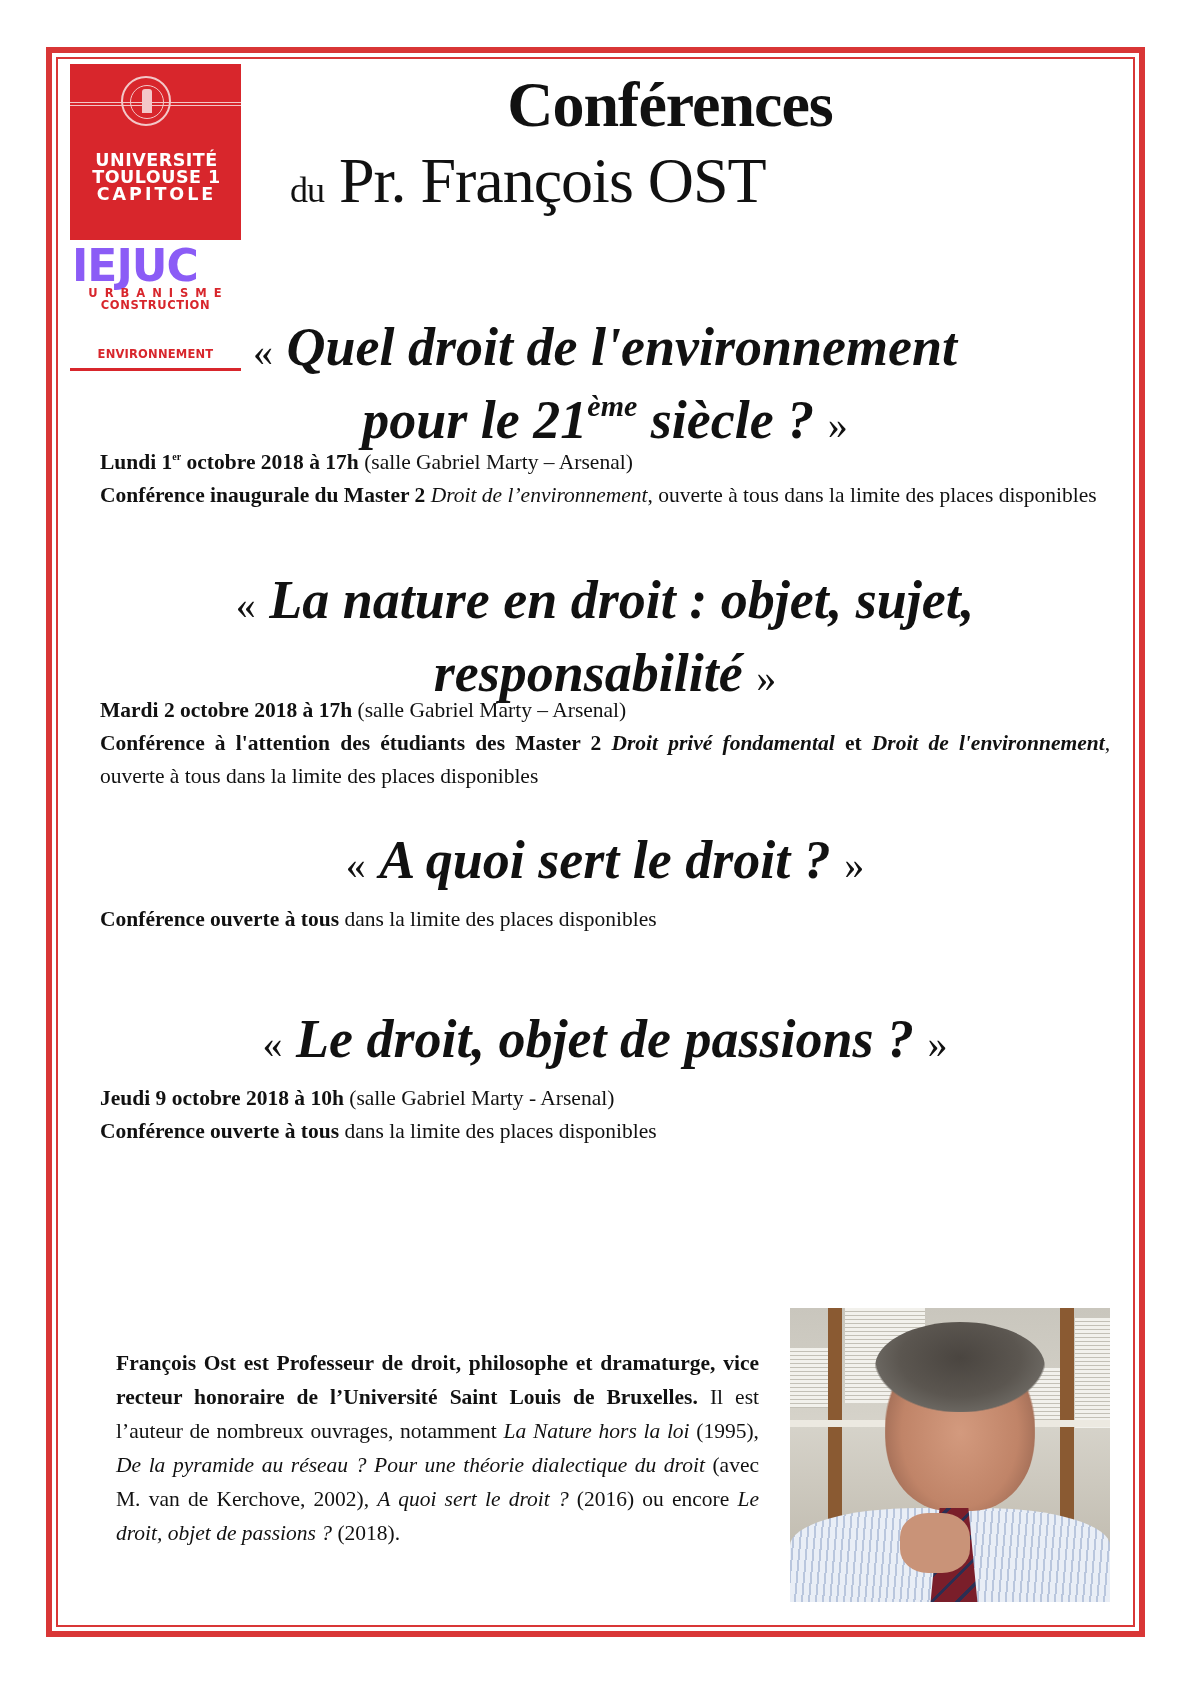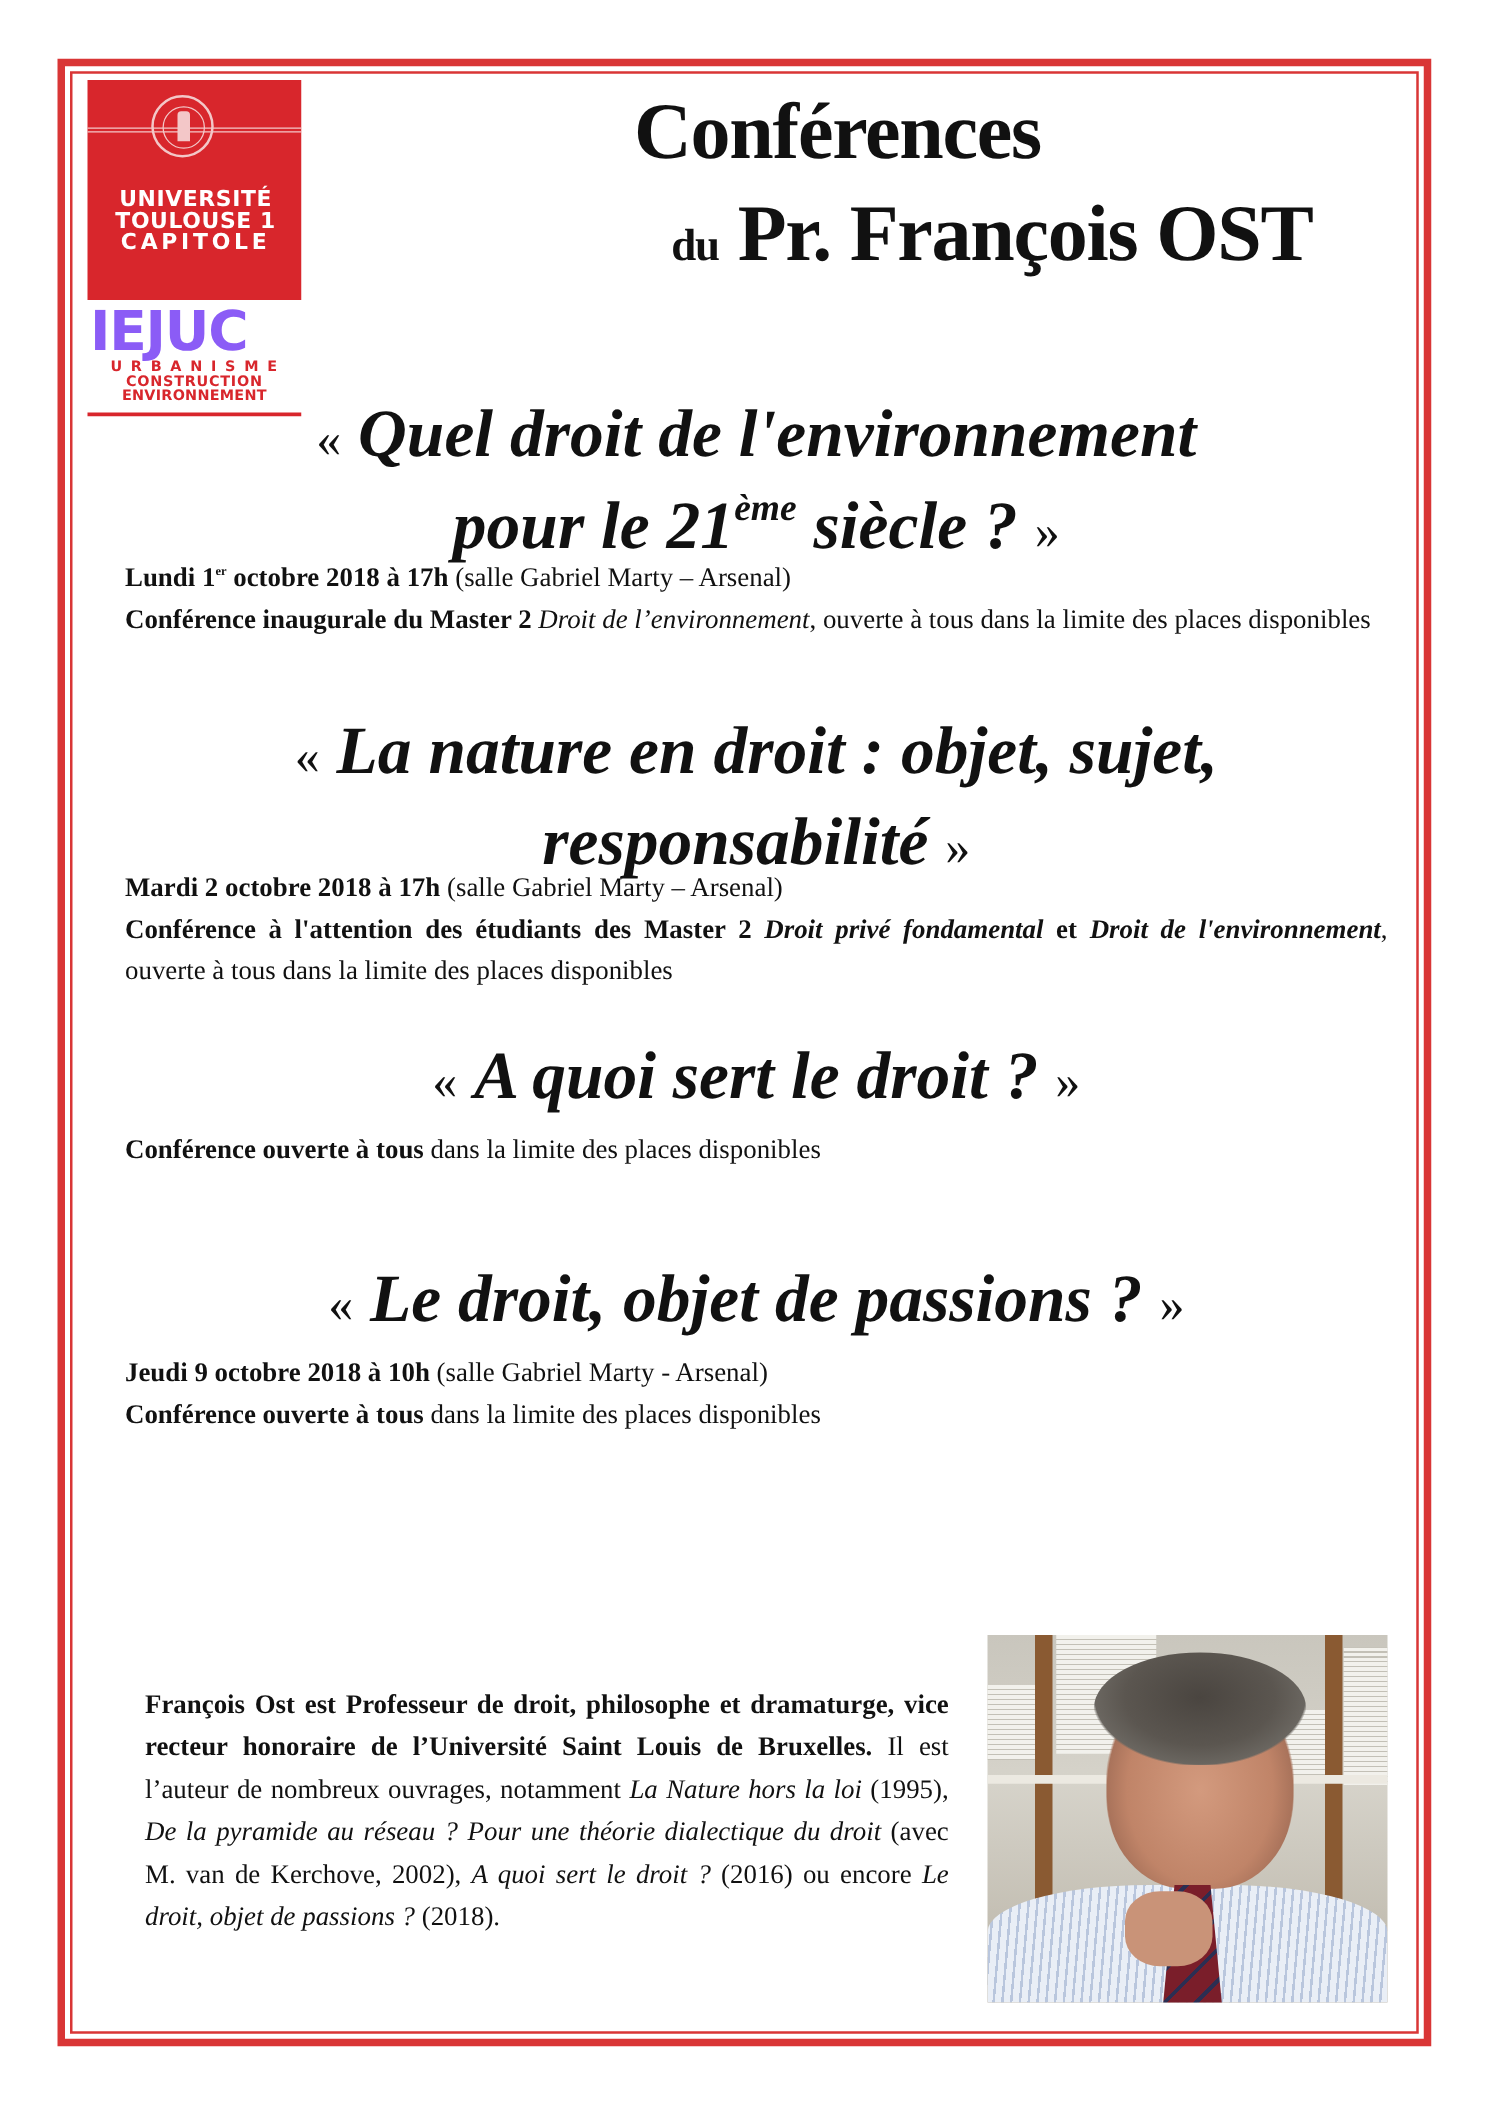--- a/index.html
+++ b/index.html
@@ -21,28 +21,28 @@
   .seal-line { position: absolute; left: 0; right: 0; height: 1px; background: #f3c7c8; top: 37px; }
   .univ { position: absolute; left: 6px; right: 4px; top: 88px; font-family: "DejaVu Sans", sans-serif;
           font-weight: bold; font-size: 17.5px; line-height: 17px; text-align: center; letter-spacing: 0.5px; }
   .univ div { white-space: nowrap; }
   .iejuc { color: #8b5cf6; font-family: "DejaVu Sans", sans-serif; font-weight: bold; font-size: 44px;
            line-height: 44px; letter-spacing: -1px; margin-top: 4px; padding-left: 2px; }
   .sub { color: #d8262c; font-family: "DejaVu Sans", sans-serif; font-weight: bold; font-size: 11.5px;
          line-height: 11.5px; text-align: center; white-space: nowrap; }
   .sub.l1 { letter-spacing: 7px; padding-left: 6px; }
   .sub.l2 { letter-spacing: 0.6px; }
-  .sub.l3 { letter-spacing: 0.2px; }
+  .sub.l3 { letter-spacing: 0.2px; margin-top: 38px; }
   .logo-rule { height: 3px; background: #d8262c; margin-top: 7px; }
 
   
   .title1 { position: absolute; left: 300px; width: 740px; top: 70px; text-align: center;
             font-weight: bold; font-size: 64px; line-height: 70px; letter-spacing: -1px; }
-  .title2 { position: absolute; left: 290px; width: 760px; top: 147px; text-align: right;
-            font-weight: bold; font-size: 64px; line-height: 80px; letter-spacing: -1px; white-space: nowrap; }
+  .title2 { position: absolute; left: 290px; width: 760px; top: 147px; text-align: left;
+            font-weight: normal; font-size: 64px; line-height: 68px; letter-spacing: -1px; white-space: nowrap; }
   .title2 .small { font-size: 36px; }
 
   
   .conf-title { position: absolute; left: 90px; width: 1030px; text-align: center; font-weight: bold;
                 font-size: 54px; line-height: 68px; }
   .conf-title em { font-style: italic; }
   .conf-title .q { font-weight: normal; font-size: 40px; font-style: normal; }
   .conf-title sup { font-size: 30px; vertical-align: 22px; line-height: 0; }
 
   .info { position: absolute; left: 100px; width: 1010px; font-size: 21.5px; line-height: 33px; text-align: justify; }

